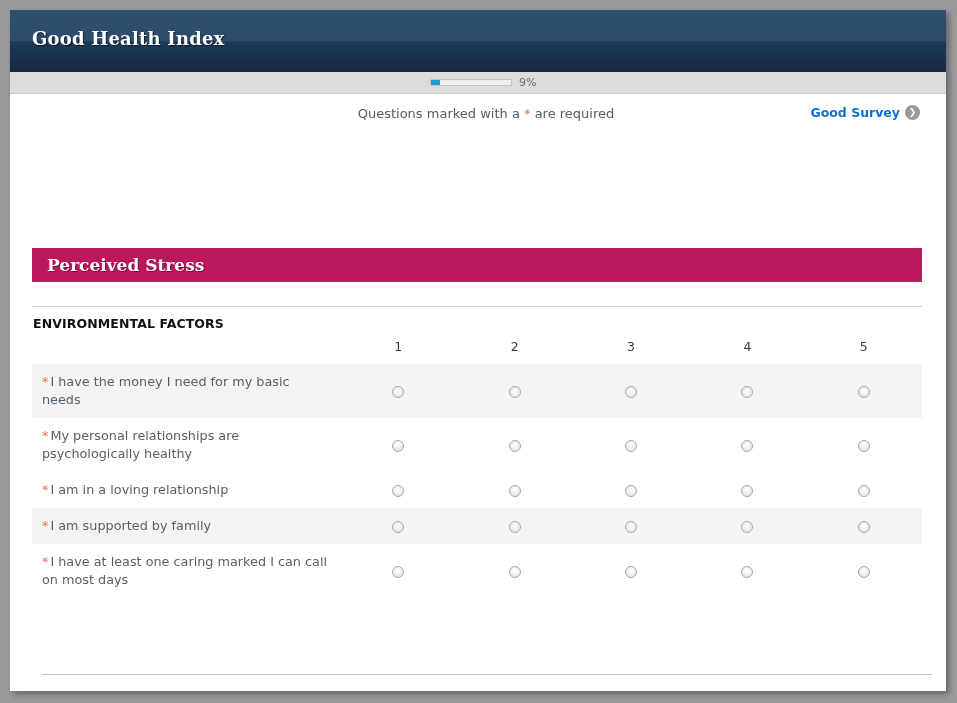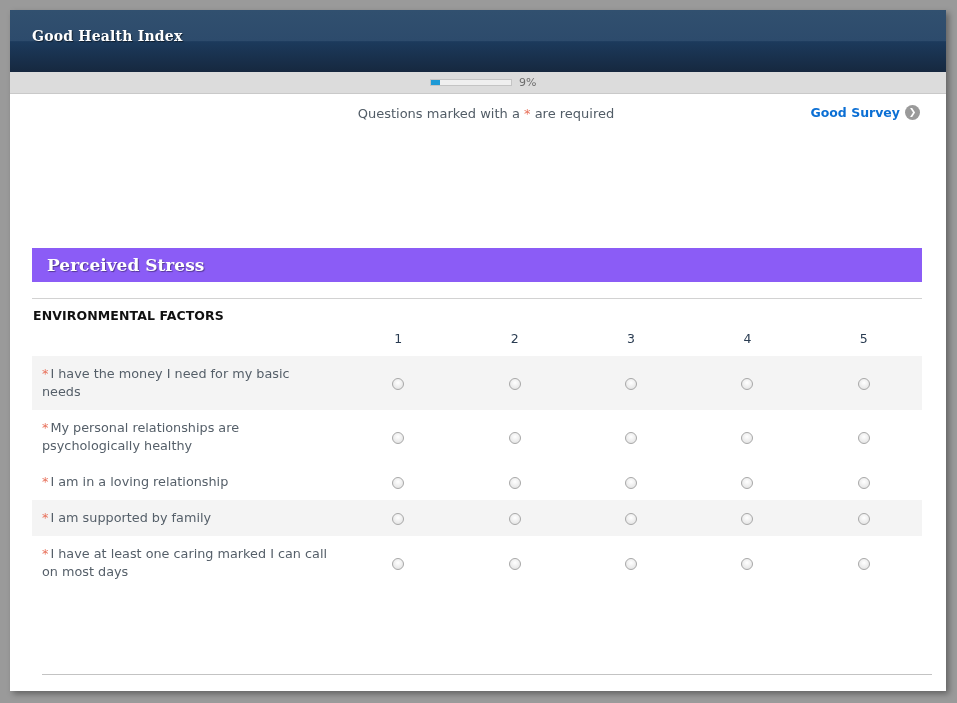--- a/index.html
+++ b/index.html
@@ -36,21 +36,21 @@
     height: 62px;
     background: #2e4c70;
     background-image: linear-gradient(to bottom, #31506f 0%, #2d4b6c 50%, #1c3a5c 51%, #16283f 100%);
   }
   .header-title {
     position: absolute;
     left: 22px;
     top: 18px;
     color: #ffffff;
     font-family: "DejaVu Serif", "Liberation Serif", serif;
-    font-size: 14px;
+    font-size: 18px;
     font-weight: bold;
     letter-spacing: 0.2px;
     text-shadow: 1px 1px 1px rgba(0,0,0,0.55);
   }
 
   
   .progress-strip {
     position: relative;
     height: 21px;
     background: #dcdcdc;
@@ -138,38 +138,38 @@
     line-height: 1;
   }
 
   
   .section-bar {
     position: absolute;
     left: 22px;
     top: 154px;
     width: 890px;
     height: 34px;
-    background: #8b5cf6;
+    background: #be185d;
     display: flex;
     align-items: center;
   }
   .section-bar-title {
     color: #ffffff;
     font-family: "DejaVu Serif", "Liberation Serif", serif;
     font-weight: bold;
     font-size: 17px;
     margin-left: 15px;
     text-shadow: 1px 1px 1px rgba(0,0,0,0.4);
   }
 
   
   .matrix-wrap {
     position: absolute;
     left: 22px;
-    top: 204px;
+    top: 212px;
     width: 890px;
   }
   .divider {
     height: 1px;
     background: #d2d2d2;
     width: 100%;
   }
   .group-label {
     font-size: 12.5px;
     font-weight: bold;

